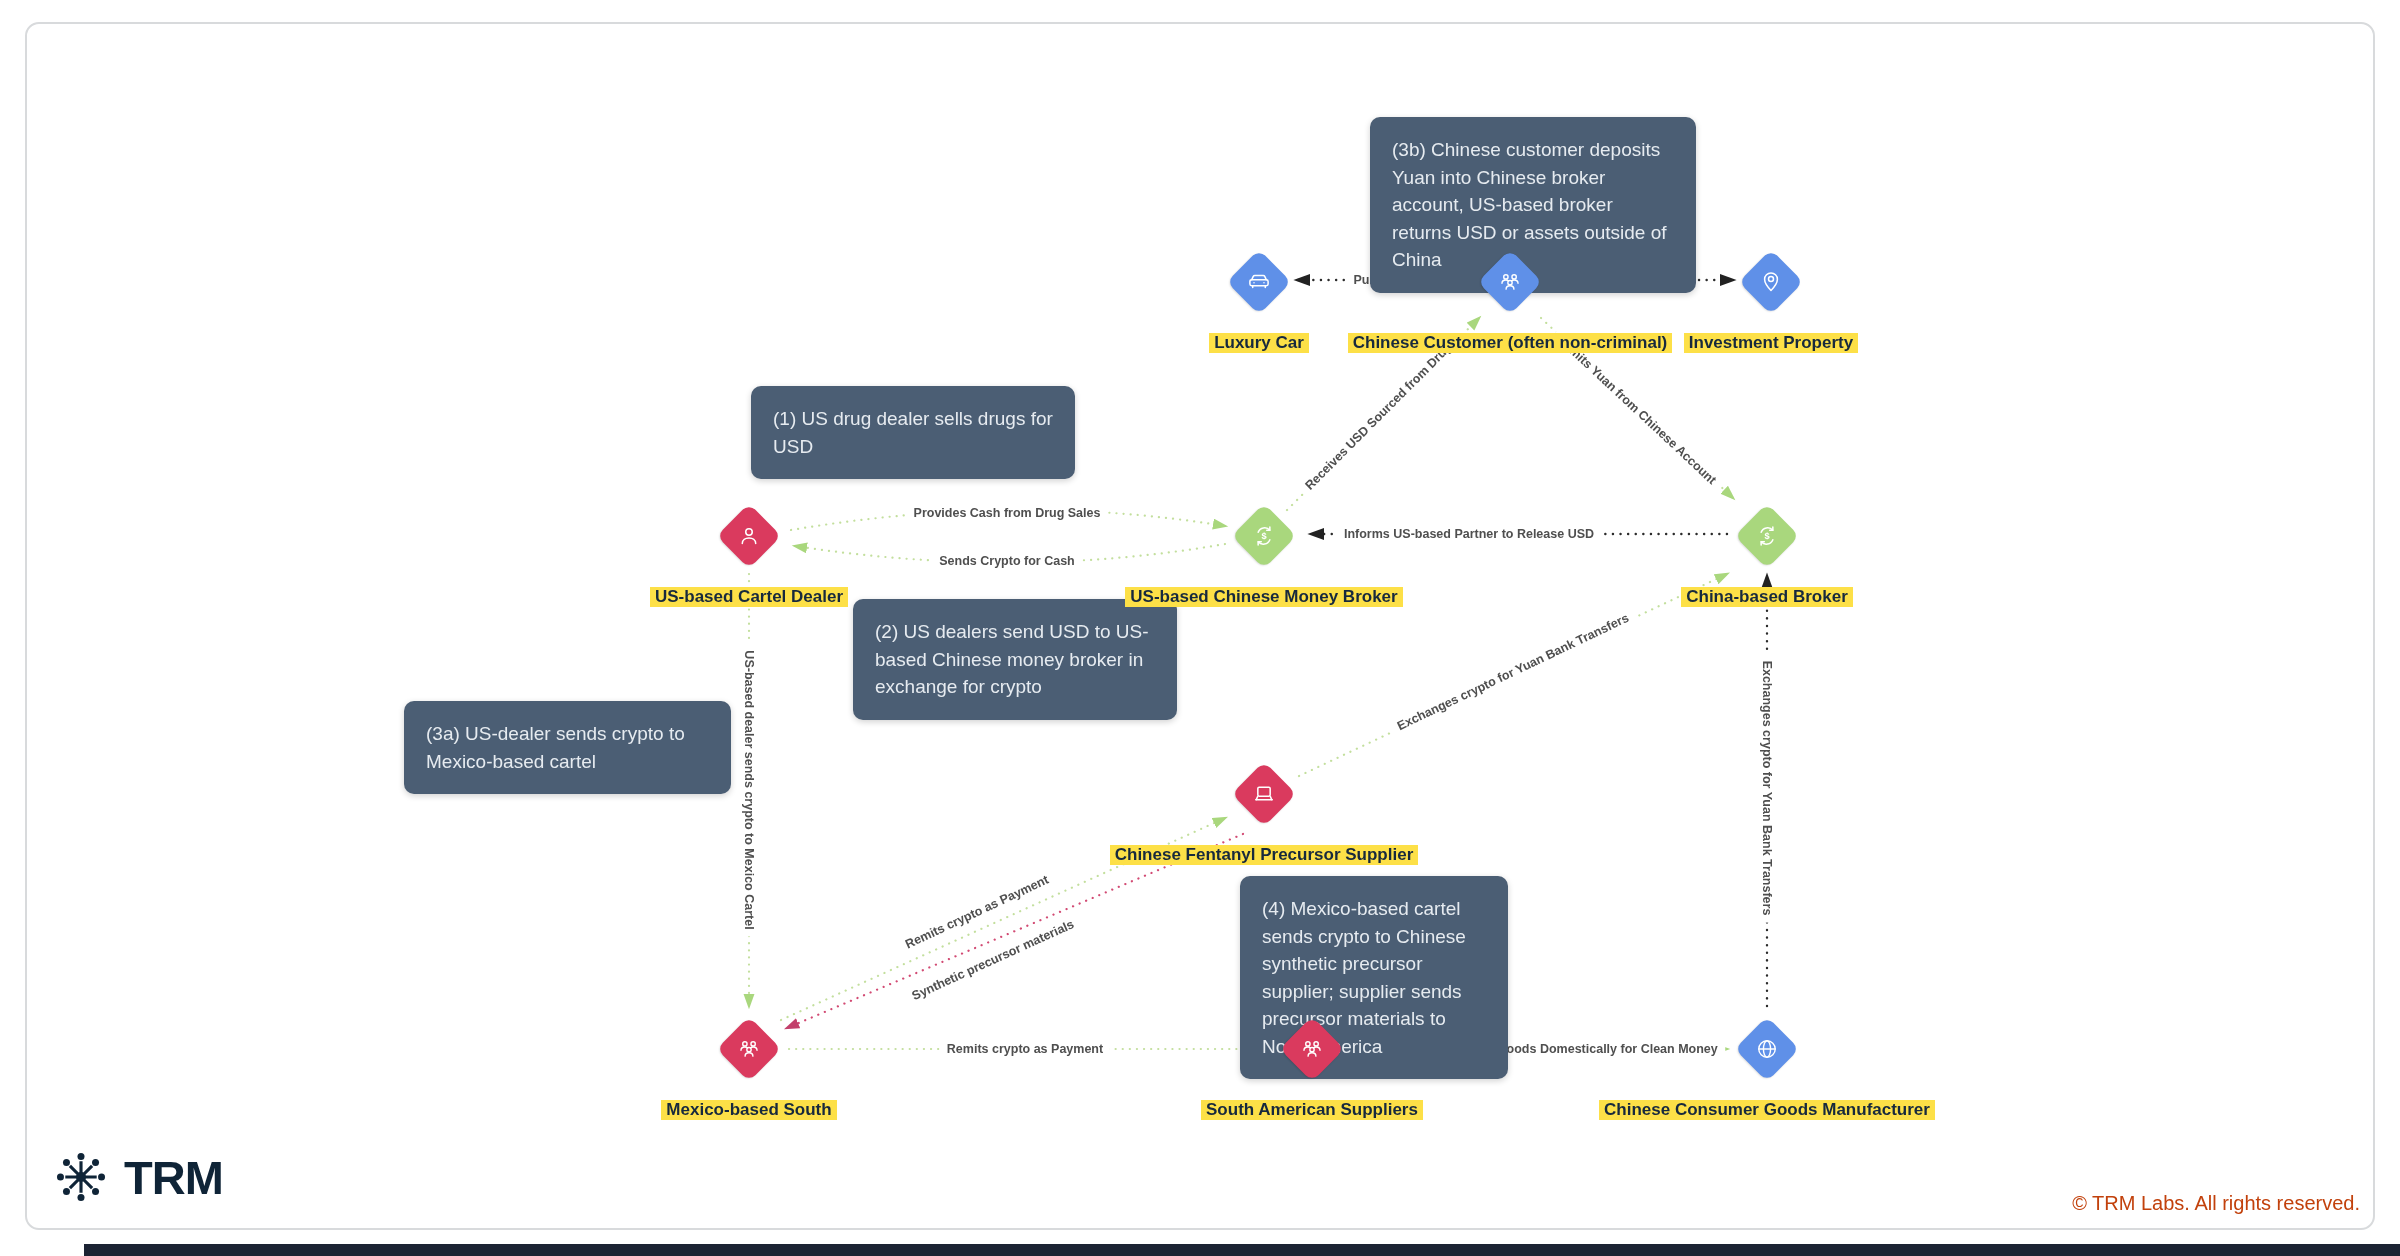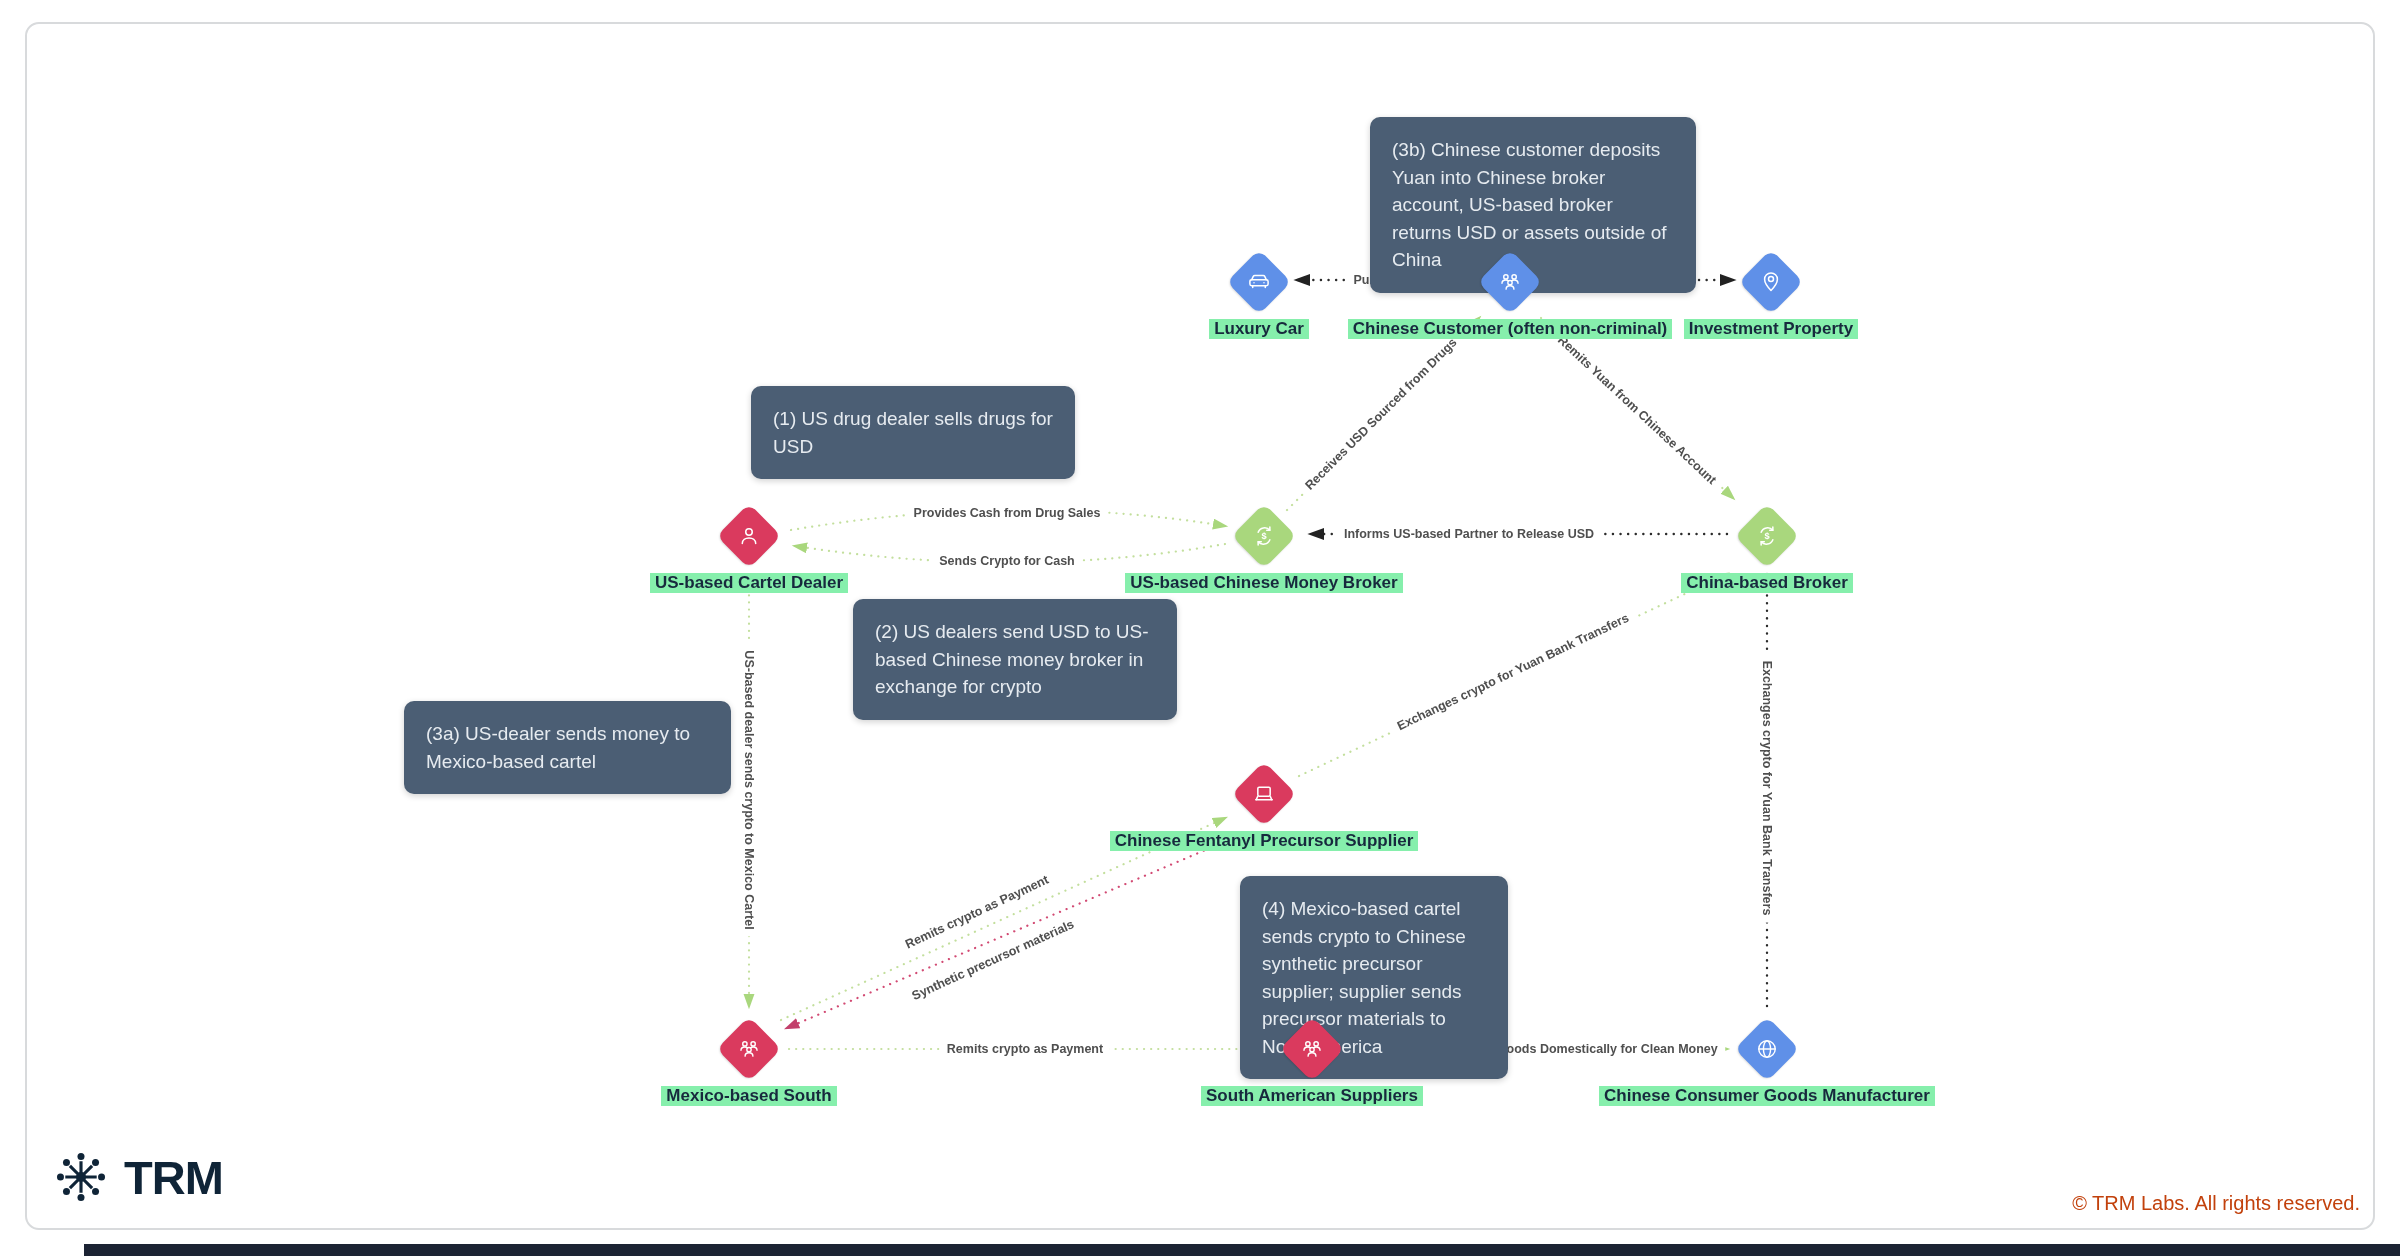--- a/index.html
+++ b/index.html
@@ -9,22 +9,22 @@
         border:2px solid #d8dadc;border-radius:14px;box-sizing:border-box;}
   .edges{position:absolute;left:0;top:0;width:2400px;height:1256px;pointer-events:none;}
 
   
   .node{position:absolute;width:360px;display:flex;flex-direction:column;align-items:center;}
   .dwrap{width:66px;height:66px;position:relative;}
   .diamond{position:absolute;left:10px;top:10px;width:46px;height:46px;border-radius:9px;
            transform:rotate(45deg);box-shadow:0 1px 2px rgba(0,0,0,.15);}
   .diamond .icon{position:absolute;left:10px;top:10px;width:26px;height:26px;transform:rotate(-45deg);}
   .blue{background:#5f90e8;} .red{background:#da3a5e;} .green{background:#a9d77d;}
-  .nlabel{margin-top:4px;font-size:17px;font-weight:bold;color:#17293d;white-space:nowrap;
-          background:#86efac;padding:0 5px;line-height:1.2;}
+  .nlabel{margin-top:18px;font-size:17px;font-weight:bold;color:#17293d;white-space:nowrap;
+          background:#fde047;padding:0 5px;line-height:1.2;}
 
   
   .callout{position:absolute;background:#4b5e74;color:#e6ebf0;border-radius:10px;
            padding:19px 22px;font-size:19px;line-height:1.45;box-sizing:border-box;
            box-shadow:0 2px 6px rgba(0,0,0,.18);}
 
   
   .elabel{position:absolute;font-size:12.5px;font-weight:600;color:#4f4f4f;white-space:nowrap;
           background:#ffffff;padding:1px 7px;transform:translate(-50%,-50%);}
   .rot{transform-origin:center;}
@@ -82,21 +82,21 @@
     <span class="elabel rot" style="left:1486px;top:648px;transform:translate(-50%,-50%) rotate(-25.5deg)">Exchanges crypto for Yuan Bank Transfers</span>
     <span class="elabel rot" style="left:950px;top:888px;transform:translate(-50%,-50%) rotate(-25deg)">Remits crypto as Payment</span>
     <span class="elabel rot" style="left:966px;top:936px;transform:translate(-50%,-50%) rotate(-24.5deg)">Synthetic precursor materials</span>
     <span class="elabel" style="left:998px;top:1025px">Remits crypto as Payment</span>
     <span class="elabel" style="left:1482px;top:1025px">Remits crypto as Payment; Sells Goods Domestically for Clean Money</span>
     <span class="elabel rot" style="left:1740px;top:764px;transform:translate(-50%,-50%) rotate(90deg)">Exchanges crypto for Yuan Bank Transfers</span>
 
     <div class="callout" style="left:1343px;top:93px;width:326px">(3b) Chinese customer deposits Yuan into Chinese broker account, US-based broker returns USD or assets outside of China</div>
     <div class="callout" style="left:724px;top:362px;width:324px">(1) US drug dealer sells drugs for USD</div>
     <div class="callout" style="left:826px;top:575px;width:324px">(2) US dealers send USD to US-based Chinese money broker in exchange for crypto</div>
-    <div class="callout" style="left:377px;top:677px;width:327px">(3a) US-dealer sends money to Mexico-based cartel</div>
+    <div class="callout" style="left:377px;top:677px;width:327px">(3a) US-dealer sends crypto to Mexico-based cartel</div>
     <div class="callout" style="left:1213px;top:852px;width:268px">(4) Mexico-based cartel sends crypto to Chinese synthetic precursor supplier; supplier sends precursor materials to North America</div>
 
     <div class="node" style="left:1052px;top:225px">
       <div class="dwrap">
           <div class="diamond blue">
         <svg class="icon" viewBox="0 0 24 24" fill="none" stroke="#fff" stroke-width="1.4" stroke-linecap="round" stroke-linejoin="round">
           <path d="M5.2 10 l1.5-3.2 a1.6 1.6 0 0 1 1.4-.9 h7.8 a1.6 1.6 0 0 1 1.4.9 L18.8 10"></path>
           <rect x="3.6" y="10" width="16.8" height="5.4" rx="1.6"></rect>
           <circle cx="7.4" cy="12.7" r="0.7" fill="#fff" stroke="none"></circle>
           <circle cx="16.6" cy="12.7" r="0.7" fill="#fff" stroke="none"></circle>

